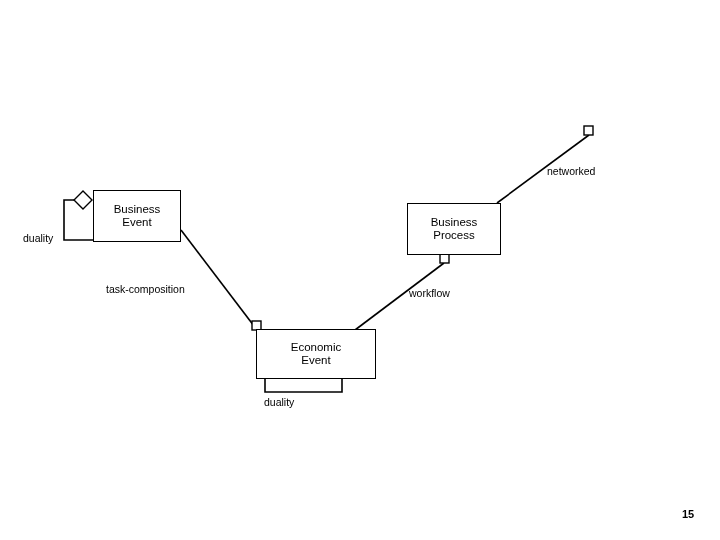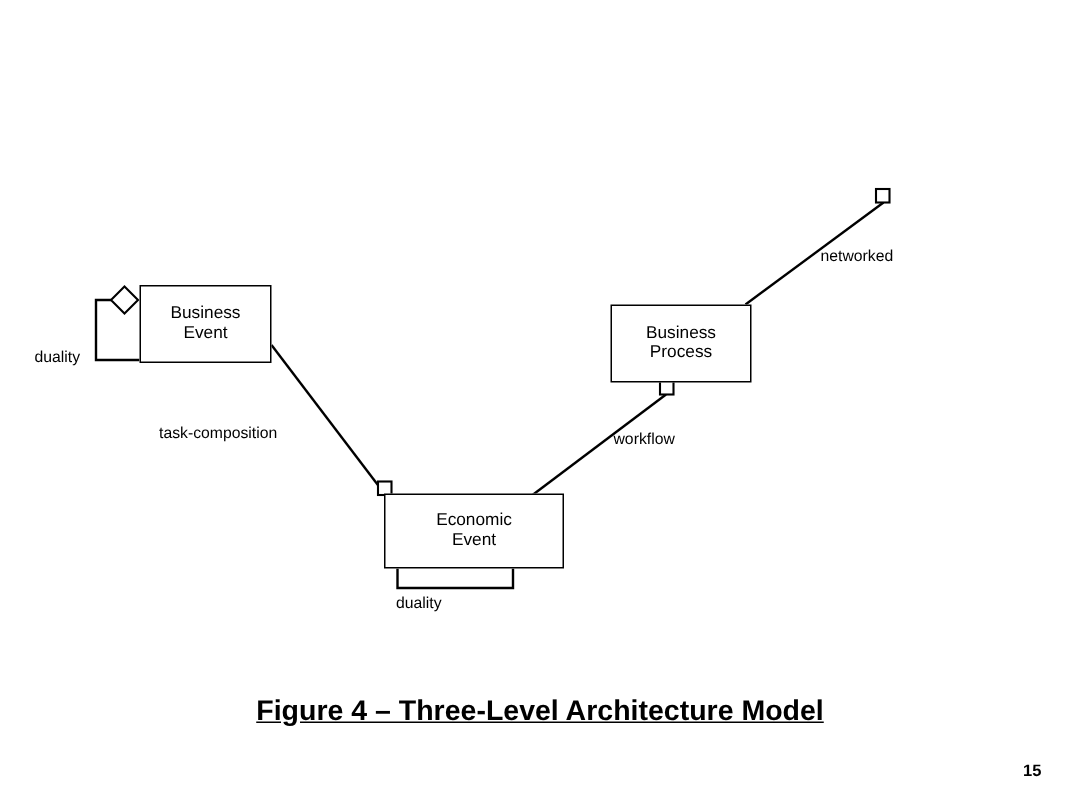--- a/index.html
+++ b/index.html
@@ -110,19 +110,16 @@
   <div class="edge-label" style="left:547px; top:165px;">networked</div>
 
   <div class="edge-label" style="left:23px; top:232px;">duality</div>
 
   <div class="edge-label" style="left:106px; top:283px;">task-composition</div>
 
   <div class="edge-label" style="left:409px; top:287px;">workflow</div>
 
   <div class="edge-label" style="left:264px; top:396px;">duality</div>
 
-  <div class="figure-caption" style="top:464px;">
-    <span>Figure  4 – Three-Level Architecture Model</span>
-  </div>
 
   <div class="page-number" style="left:682px; top:508px;">15</div>
 
 </div>
 
 </body></html>

